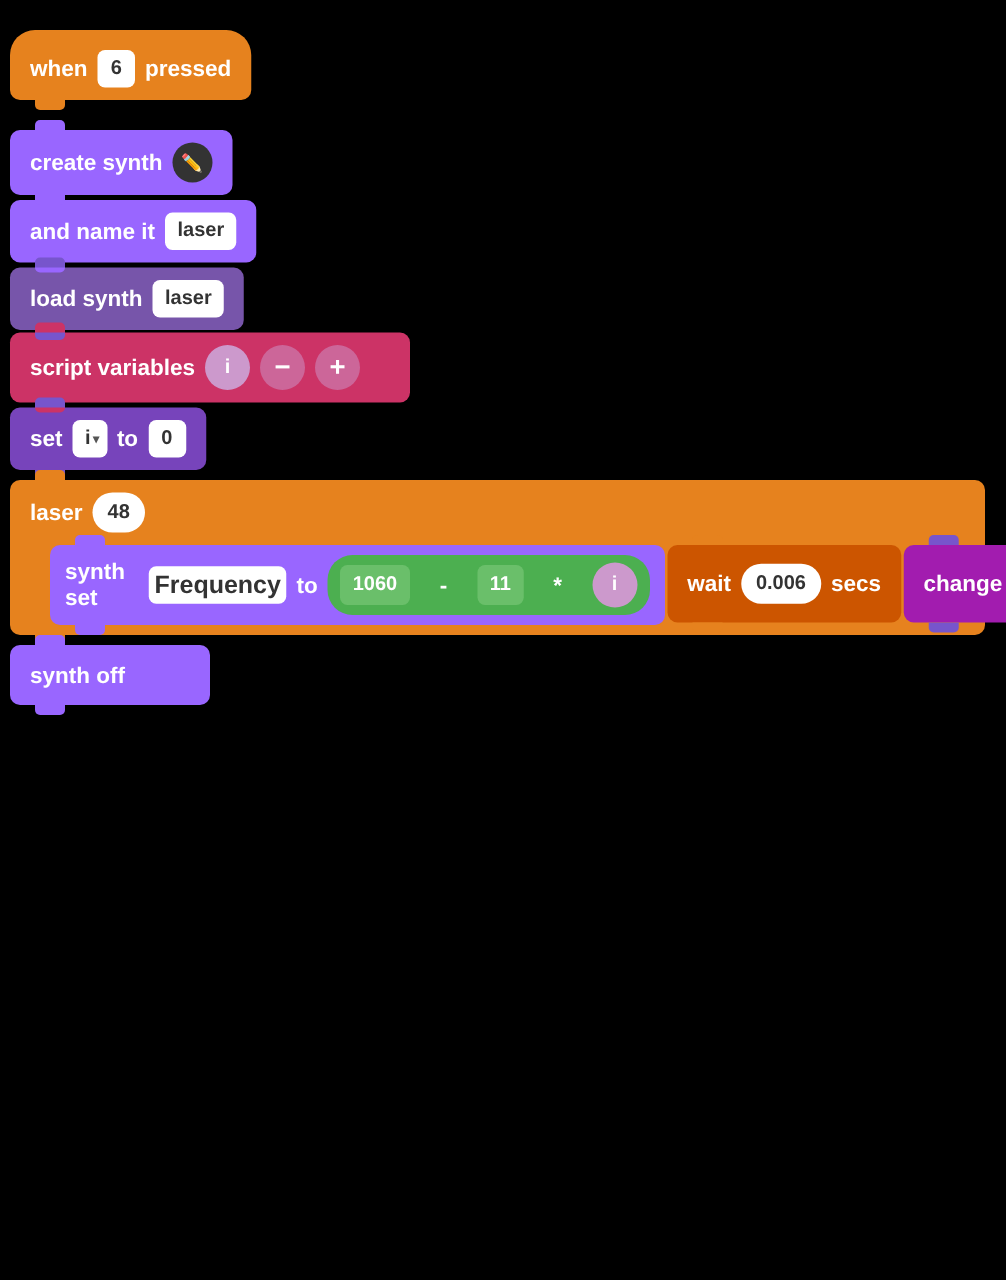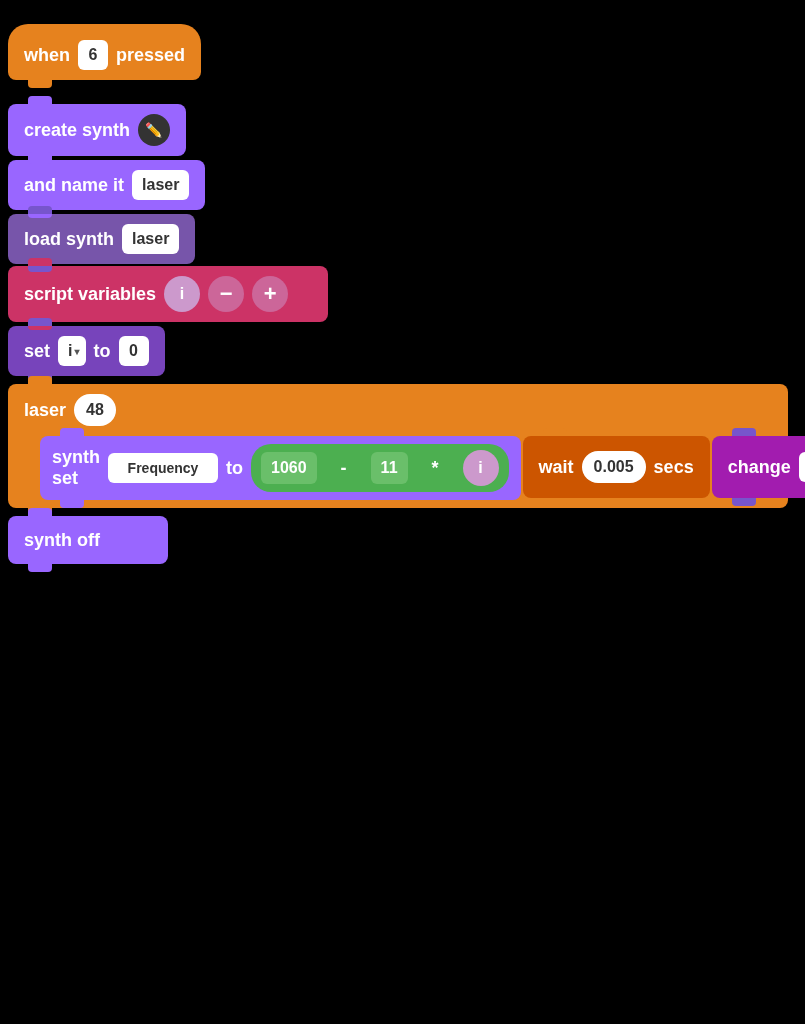--- a/index.html
+++ b/index.html
@@ -351,37 +351,37 @@
   <div class="block-repeat-outer" style="margin-top:6px; width:780px;">
     <div class="block-repeat-header">
       <span>laser</span>
       <span class="input-field-rounded">48</span>
     </div>
 
     <div class="block-repeat-inner">
 
       <div class="block-synth-set" style="width:720px;">
         <span>synth set</span>
-        <span class="input-field" style="min-width:110px; font-size:14px;">Frequency</span>
+        <span class="input-field" style="min-width:110px; font-size:20px;">Frequency</span>
         <span>to</span>
 
         <span class="expr-block">
           <span class="expr-inner-field">1060</span>
           <span>-</span>
           <span class="expr-inner-field">11</span>
           <span>*</span>
           <span class="var-bubble">
             <span>i</span>
           </span>
         </span>
       </div>
 
       <div class="block block-orange" style="background:#CC5500; width:280px;">
         <span>wait</span>
-        <span class="input-field-rounded">0.005</span>
+        <span class="input-field-rounded">0.006</span>
         <span>secs</span>
       </div>
 
       <div class="block block-dark-purple" style="background:#a21caf; width:290px;">
         <span>change</span>
         <span class="input-dropdown">
           <span>i</span>
           <span class="dropdown-arrow">▾</span>
         </span>
         <span>by</span>

